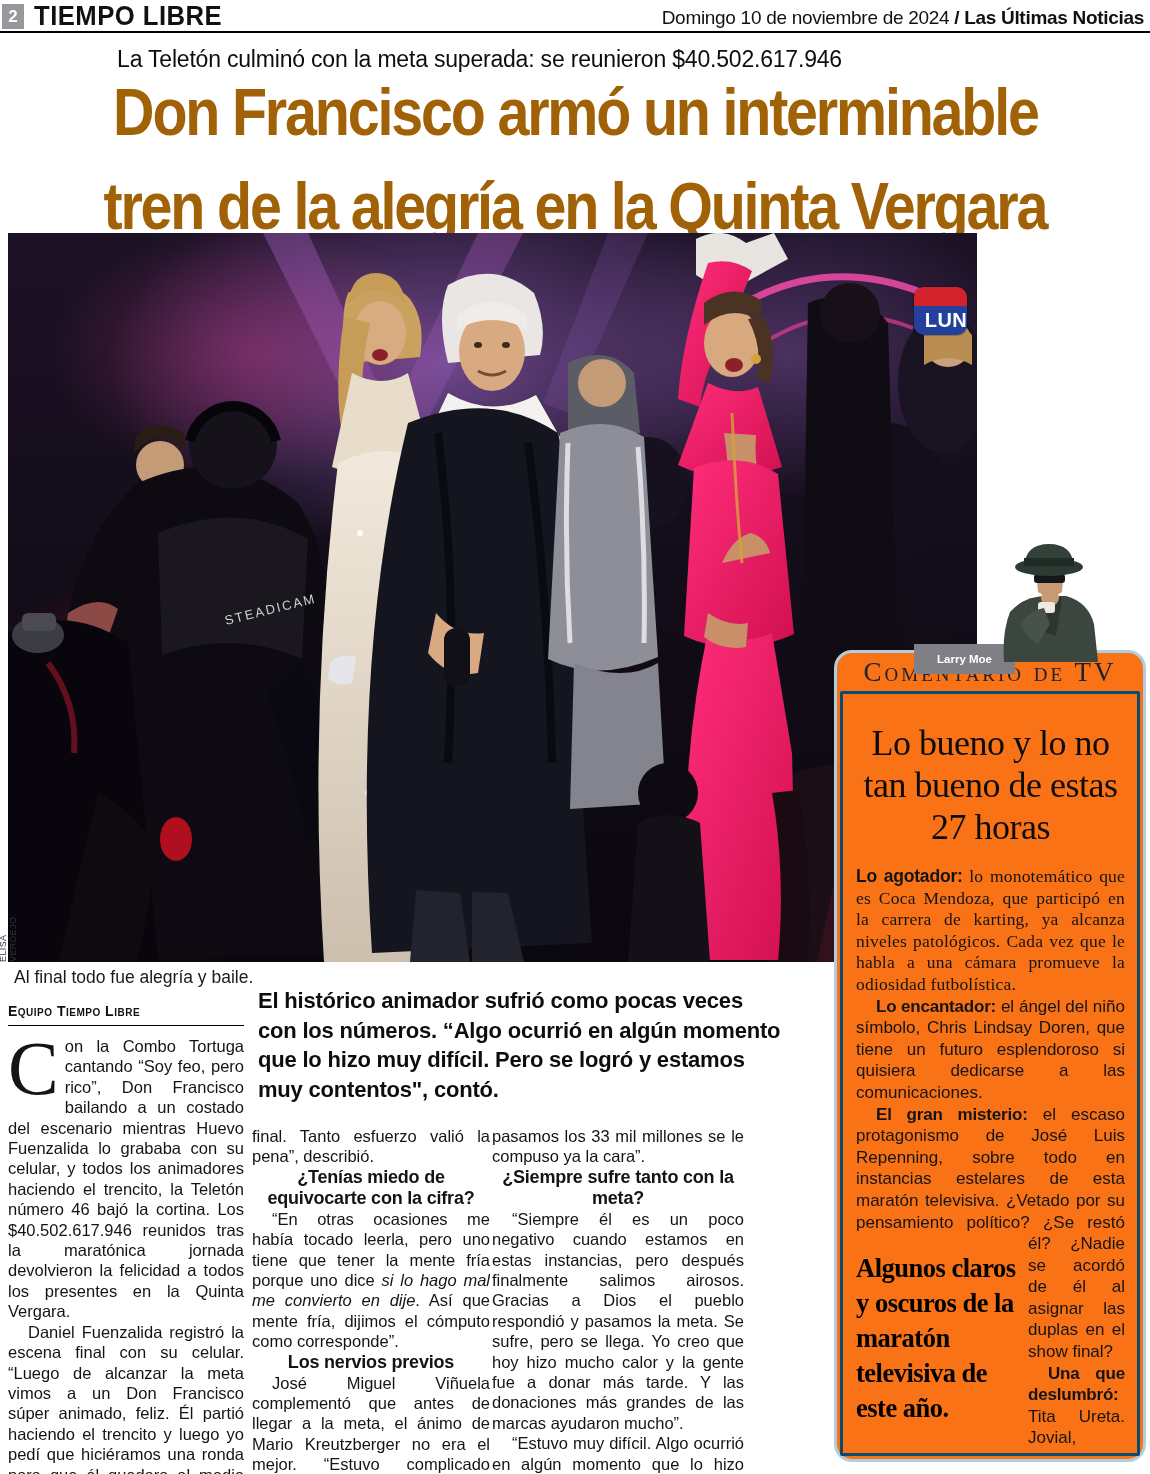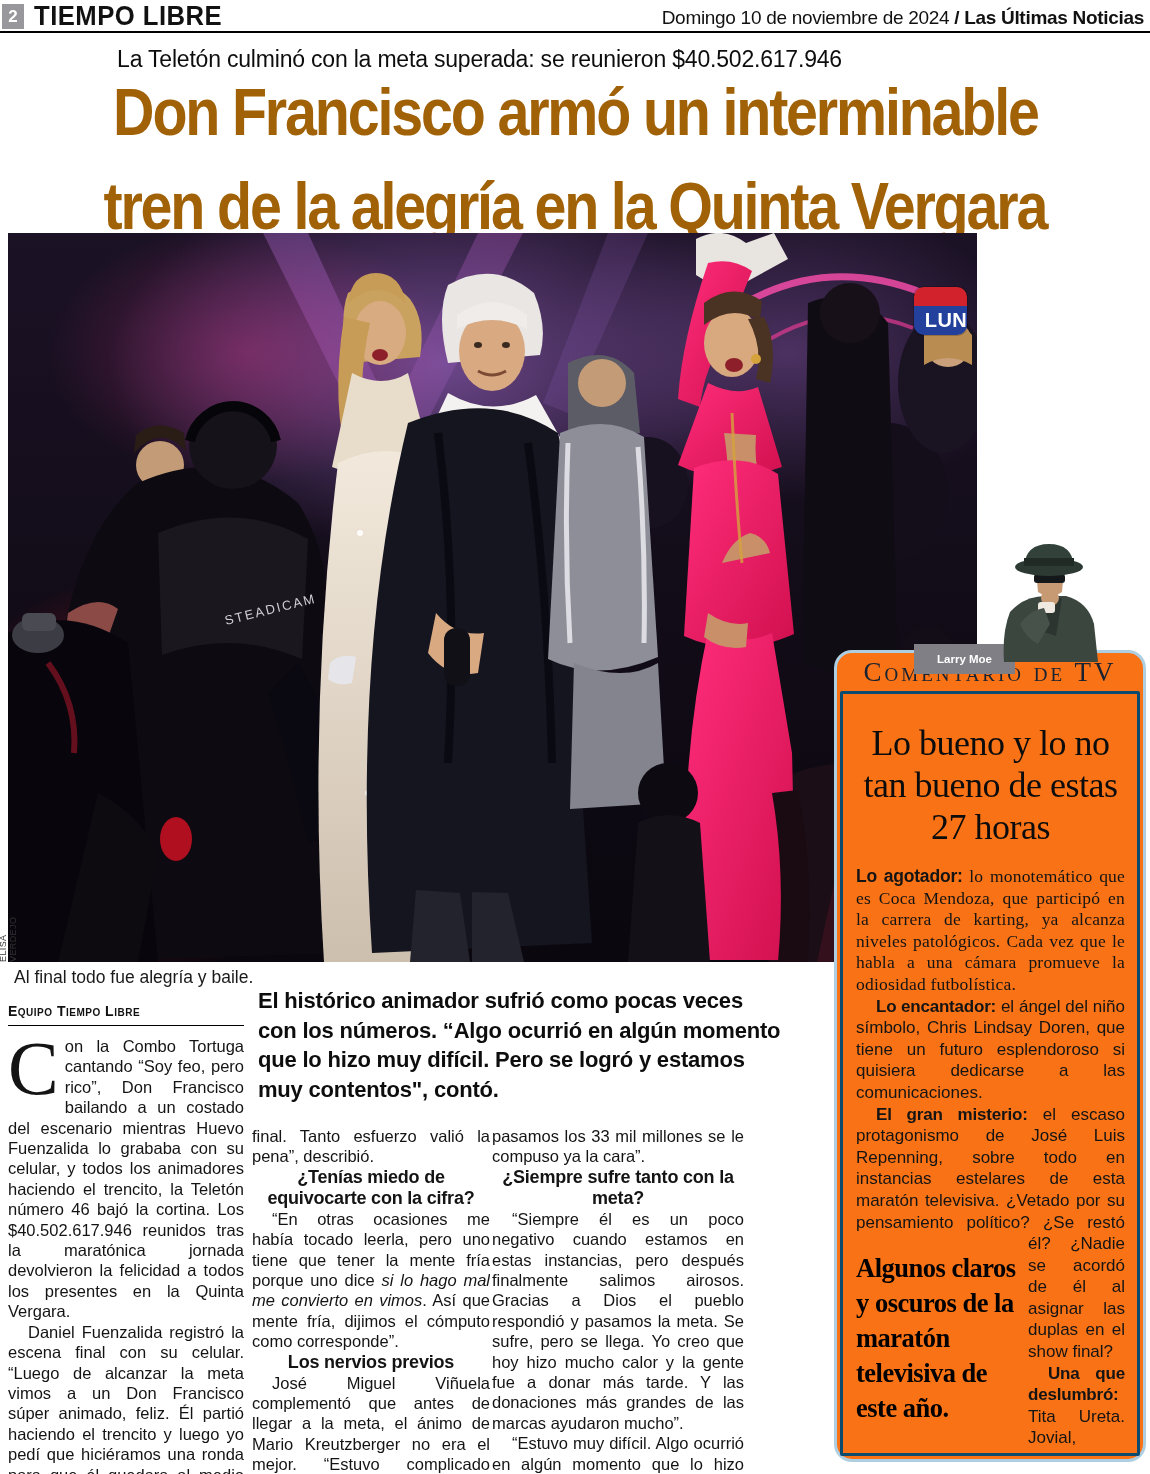--- a/index.html
+++ b/index.html
@@ -230,21 +230,21 @@
 
   <div class="col col1">
     <p><span class="dropcap">C</span><span>on la Combo Tortuga cantando “Soy feo, pero rico”, Don Francisco bailando a un costado del escenario mientras Huevo Fuenzalida lo grababa con su celular, y todos los animadores haciendo el trencito, la Teletón número 46 bajó la cortina. Los $40.502.617.946 reunidos tras la maratónica jornada devolvieron la felicidad a todos los presentes en la Quinta Vergara.</span></p>
     <p class="ind">Daniel Fuenzalida registró la escena final con su celular. “Luego de alcanzar la meta vimos a un Don Francisco súper animado, feliz. Él partió haciendo el trencito y luego yo pedí que hiciéramos una ronda para que él quedara al medio con el niño embajador”, contó.</p>
 
   </div>
 
   <div class="col col2">
     <p>final. Tanto esfuerzo valió la pena”, describió.</p>
     <p class="subhead">¿Tenías miedo de equivocarte con la cifra?</p>
-    <p class="ind"><span>“En otras ocasiones me había tocado leerla, pero uno tiene que tener la mente fría porque uno dice </span><i>si lo hago mal me convierto en vimos</i><span>. Así que mente fría, dijimos el cómputo como corresponde”.</span></p>
+    <p class="ind"><span>“En otras ocasiones me había tocado leerla, pero uno tiene que tener la mente fría porque uno dice </span><i>si lo hago mal me convierto en dije</i><span>. Así que mente fría, dijimos el cómputo como corresponde”.</span></p>
     <p class="subhead">Los nervios previos</p>
     <p class="ind">José Miguel Viñuela complementó que antes de llegar a la meta, el ánimo de Mario Kreutzberger no era el mejor. “Estuvo complicado hasta las 12 de la noche. Don Francisco se me acercó y lo vi un poco con cara de angustiado. ¿Le dije cómo vamos? Venía con mucha cara de pena como de angustia. Yo te diría que cuando</p>
   </div>
 
   <div class="col col3">
     <p>pasamos los 33 mil millones se le compuso ya la cara”.</p>
     <p class="subhead">¿Siempre sufre tanto con la meta?</p>
     <p class="ind">“Siempre él es un poco negativo cuando estamos en estas instancias, pero después finalmente salimos airosos. Gracias a Dios el pueblo respondió y pasamos la meta. Se sufre, pero se llega. Yo creo que hoy hizo mucho calor y la gente fue a donar más tarde. Y las donaciones más grandes de las marcas ayudaron mucho”.</p>
     <p class="ind">“Estuvo muy difícil. Algo ocurrió en algún momento que lo hizo muy difícil. Pero se logró y estamos muy contentos. Recién como a las doce y media de la noche se supo (que iban a llegar a la meta)”, reconoció Don Francisco.</p>
   </div>

